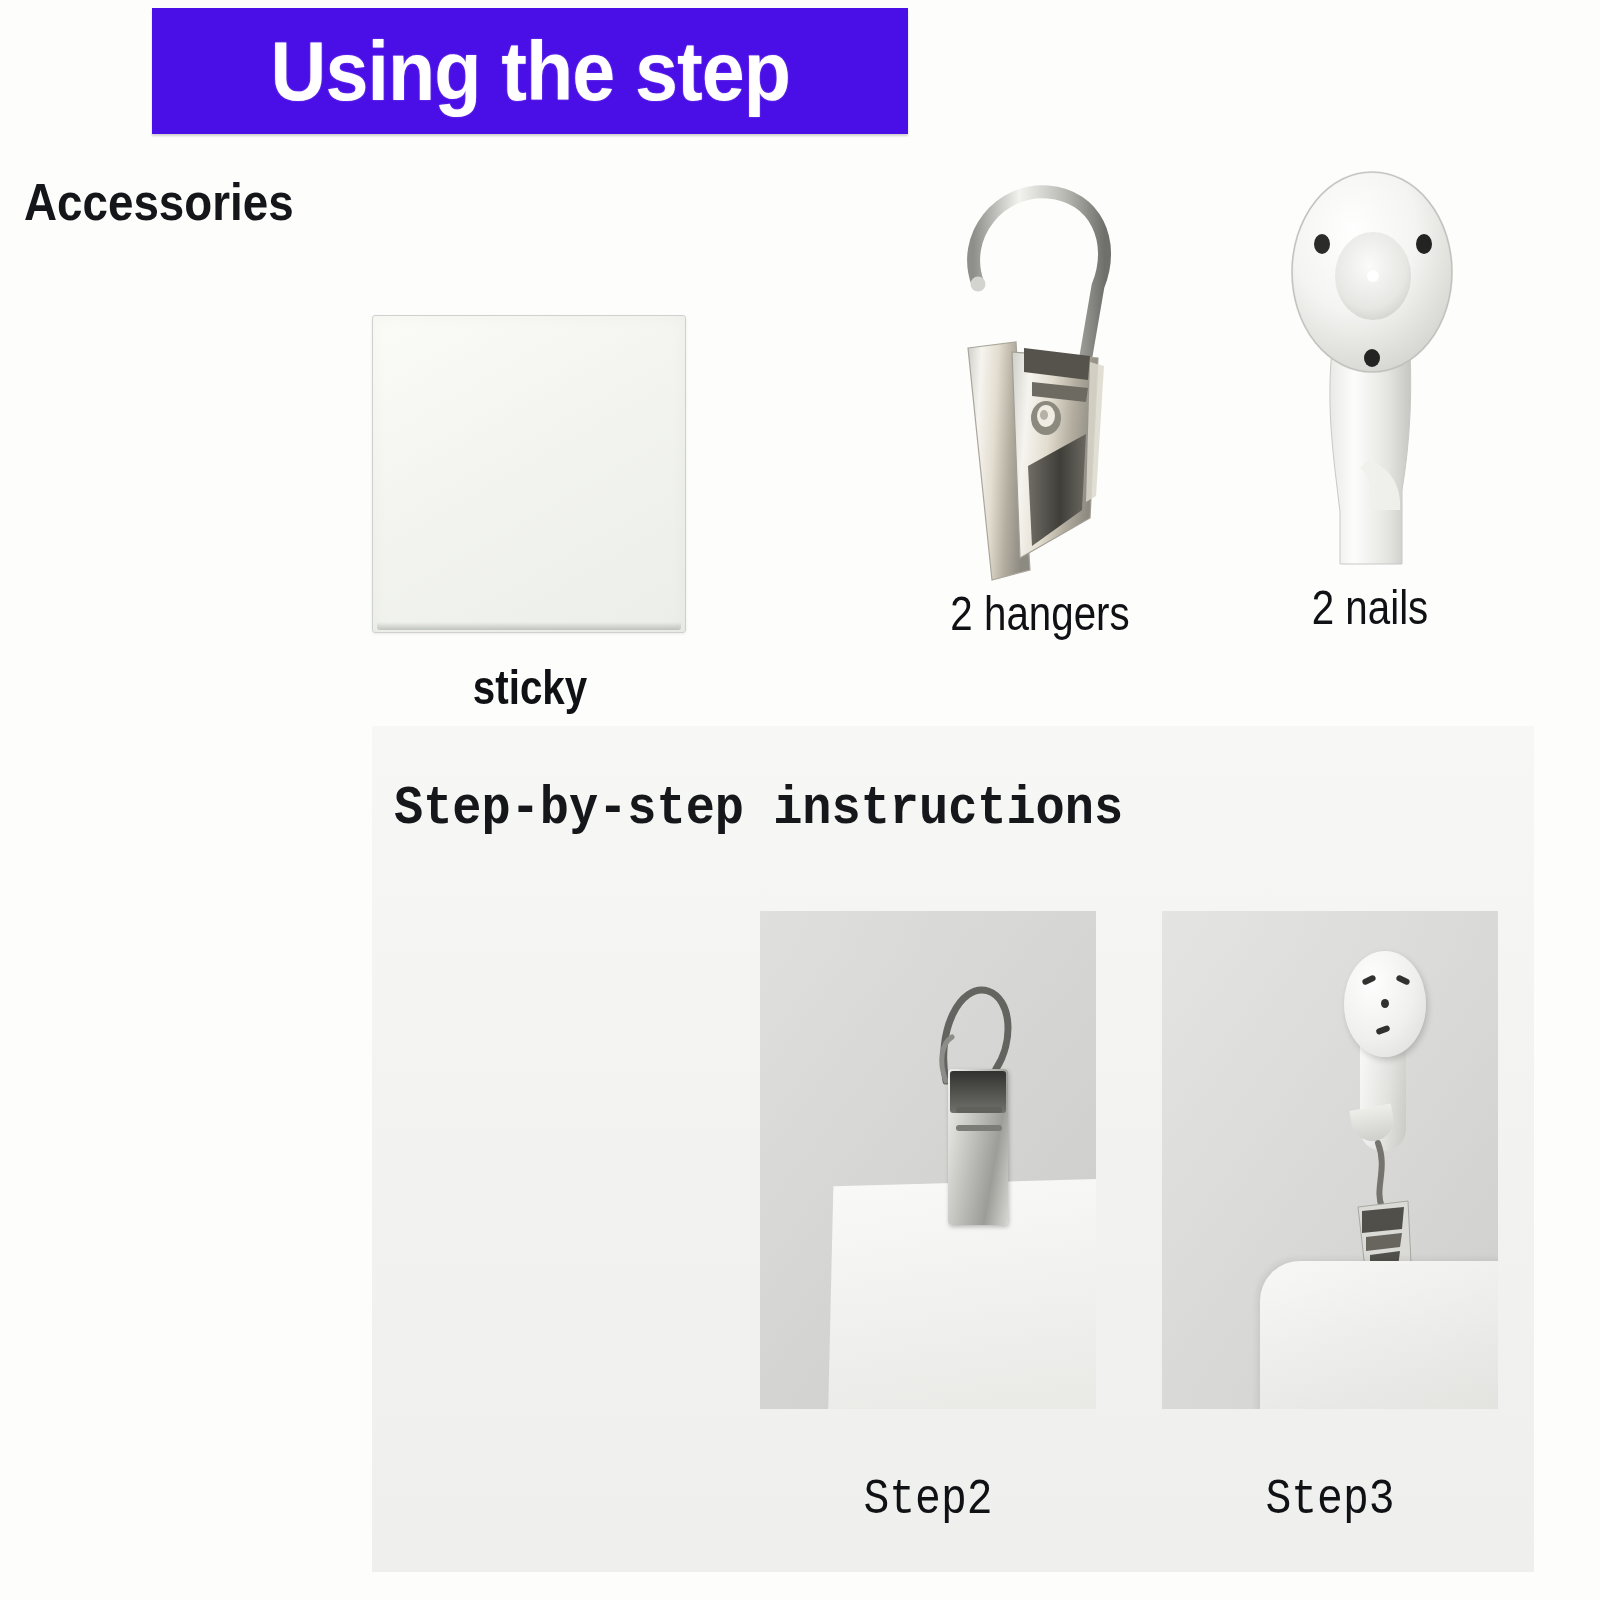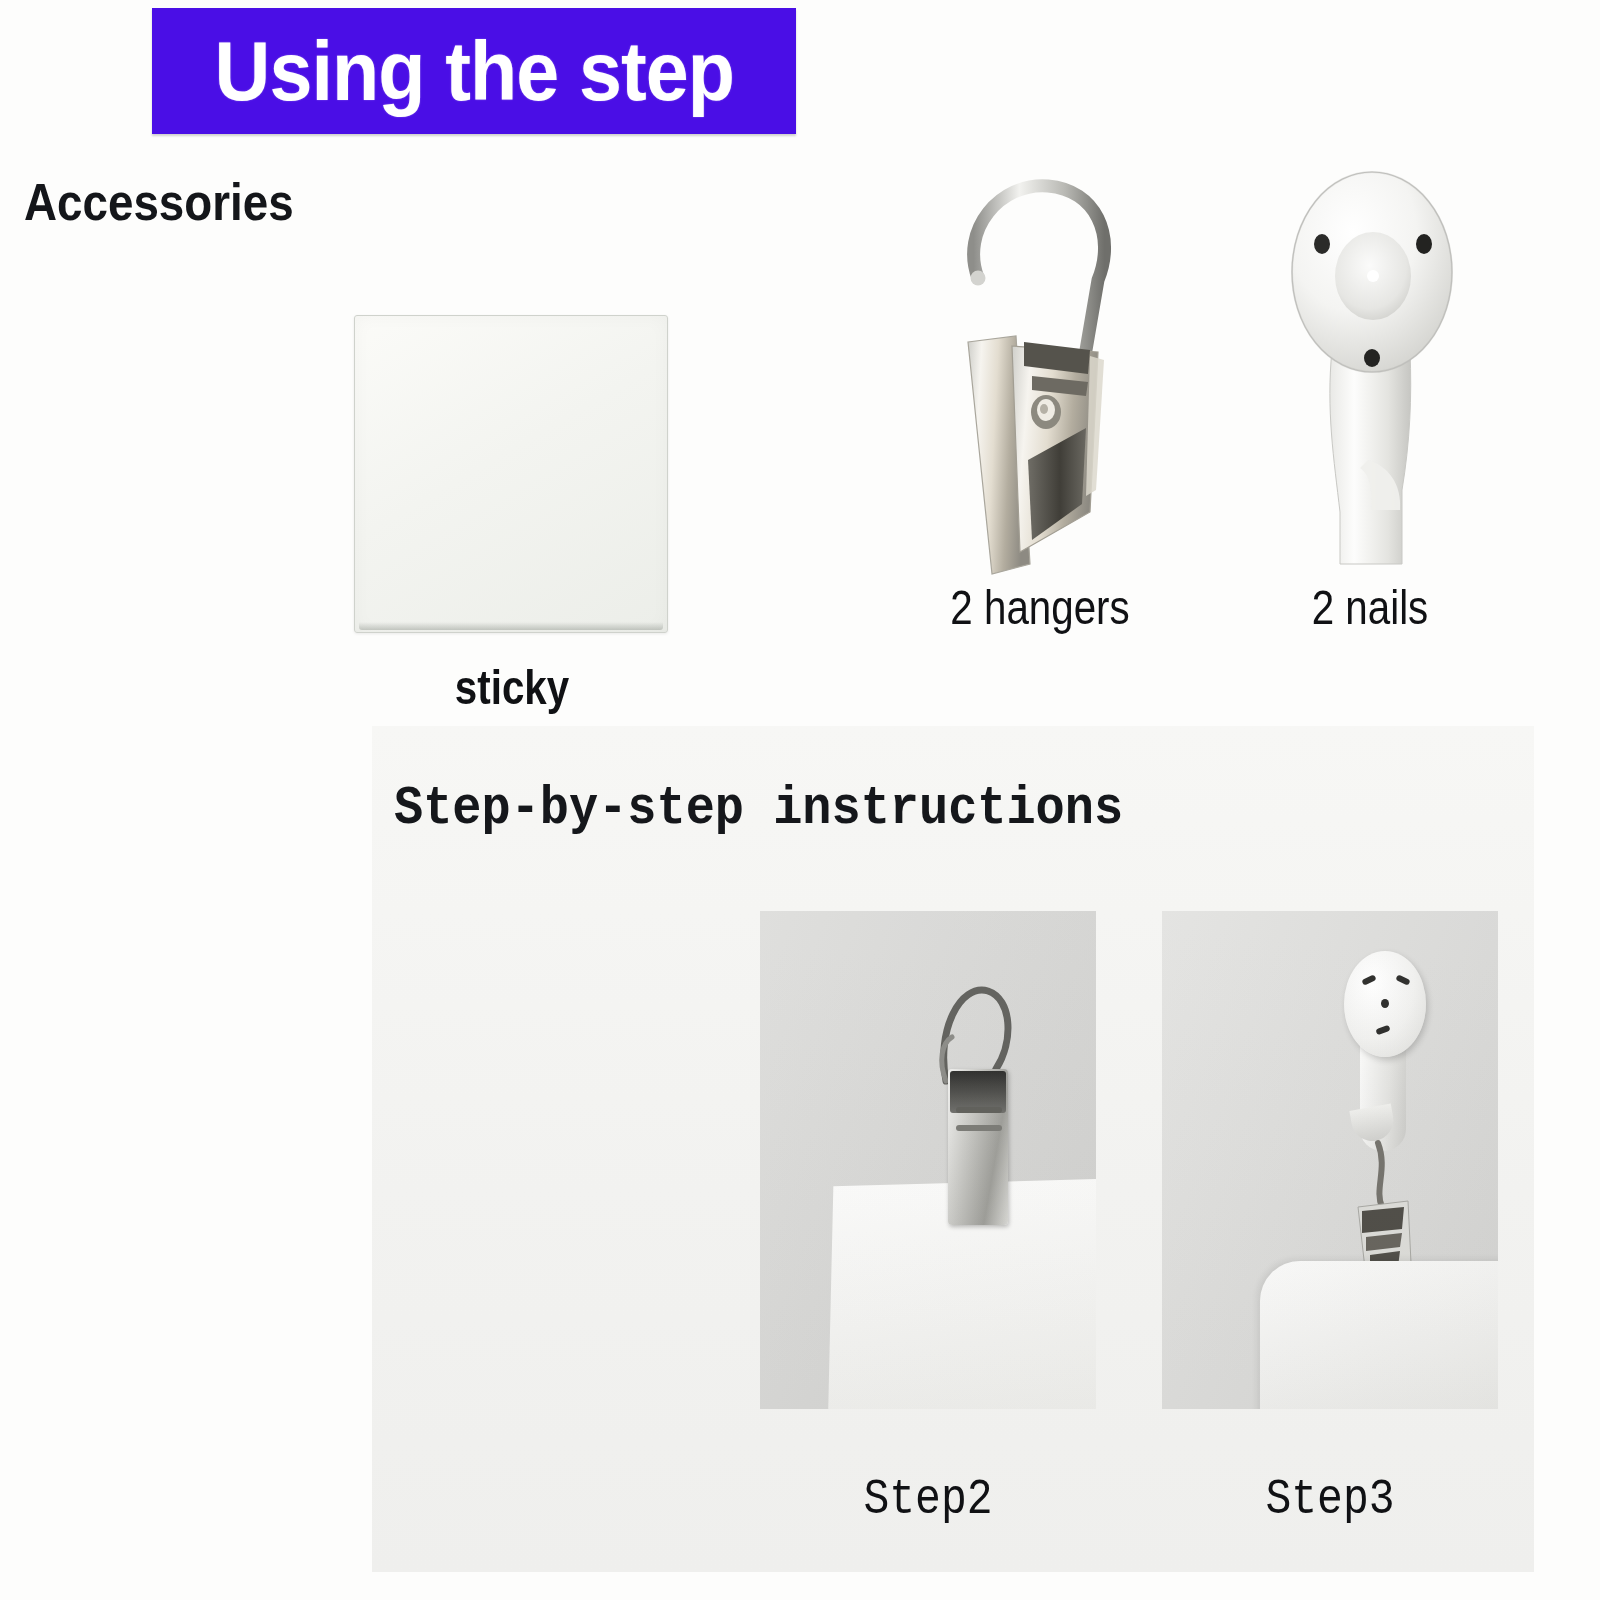--- a/index.html
+++ b/index.html
@@ -14,21 +14,21 @@
     overflow: hidden;
     font-family: "Liberation Sans", sans-serif;
     background: #fdfdfc;
   }
 
   
   .title-banner {
     position: absolute;
     left: 152px;
     top: 8px;
-    width: 644px;
+    width: 756px;
     height: 126px;
     background: #4a0ee6;
     display: flex;
     align-items: center;
     justify-content: center;
     box-shadow: 0 2px 2px rgba(0,0,0,0.18);
   }
   .title-text {
     color: #ffffff;
     font-family: "Liberation Sans Narrow", "Liberation Sans", sans-serif;
@@ -70,42 +70,42 @@
     width: 100%;
     text-align: center;
     font-size: 48px;
     color: #101114;
     transform: scaleX(0.84);
     white-space: nowrap;
   }
   .acc-caption.bold { font-weight: bold; }
 
   
-  .acc-sticky { left: 312px; top: 80px; width: 400px; height: 420px; }
+  .acc-sticky { left: 330px; top: 80px; width: 400px; height: 420px; }
   .sticky-pad {
     position: absolute;
     left: 42px;
     top: 85px;
     width: 312px;
     height: 316px;
     background: linear-gradient(150deg,#fbfbf8 0%, #f3f4f0 45%, #eceee9 100%);
     border: 1px solid #cfd2cc;
     border-radius: 3px;
     box-shadow: inset 0 0 18px rgba(0,0,0,0.035), 0 1px 3px rgba(0,0,0,0.08);
   }
   .sticky-pad::after {
     content:"";
     position:absolute;
     left:4px; right:4px; bottom:2px; height:8px;
     background: linear-gradient(180deg, rgba(160,165,158,0.0), rgba(140,146,138,0.45));
     border-radius: 0 0 3px 3px;
   }
 
   
-  .acc-hanger { left: 860px; top: 0px; width: 360px; height: 520px; }
+  .acc-hanger { left: 860px; top: 6px; width: 360px; height: 520px; }
   .clip-svg { position:absolute; left: 60px; top: 10px; }
 
   
   .acc-nail { left: 1190px; top: 0px; width: 360px; height: 520px; }
   .hook-svg { position: absolute; left: 70px; top: 10px; }
 
   
   .instructions-panel {
     position: absolute;
     left: 372px;

